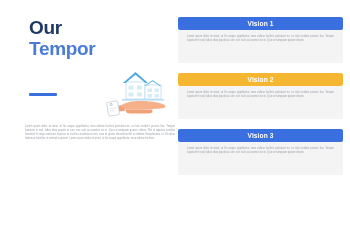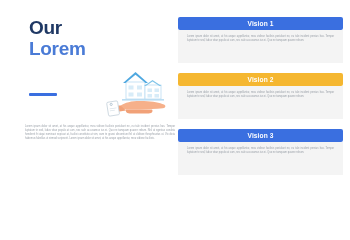--- a/index.html
+++ b/index.html
@@ -70,21 +70,21 @@
 </style>
 </head>
 <body>
 
 <div class="slide">
 
   <div class="left">
 
     <div class="title-block">
       <div class="title-line1">Our</div>
-      <div class="title-line2">Lorem</div>
+      <div class="title-line2">Tempor</div>
     </div>
 
     <div class="divider"></div>
 
     <div class="illustration">
       <svg viewBox="0 0 72 52" xmlns="http://www.w3.org/2000/svg">
 
         <rect x="22" y="14" width="19" height="17" fill="#ffffff" stroke="#BBDDF2" stroke-width="0.8"></rect>
         <rect x="41" y="17" width="16" height="14" fill="#ffffff" stroke="#BBDDF2" stroke-width="0.8"></rect>
 

